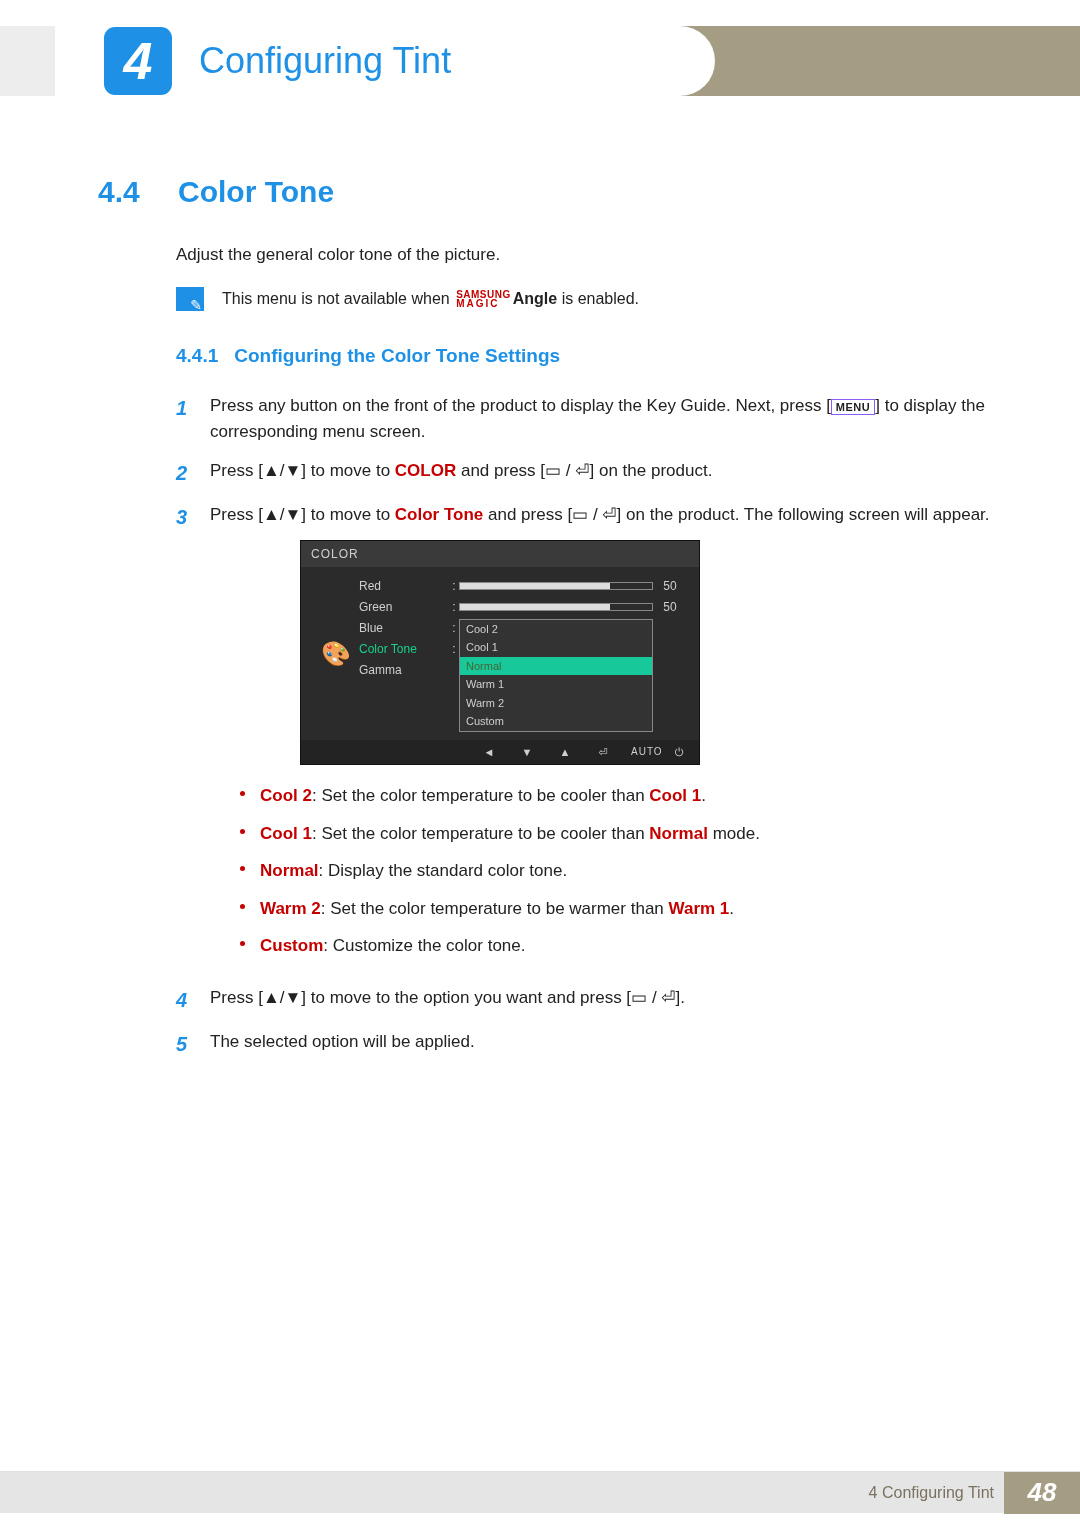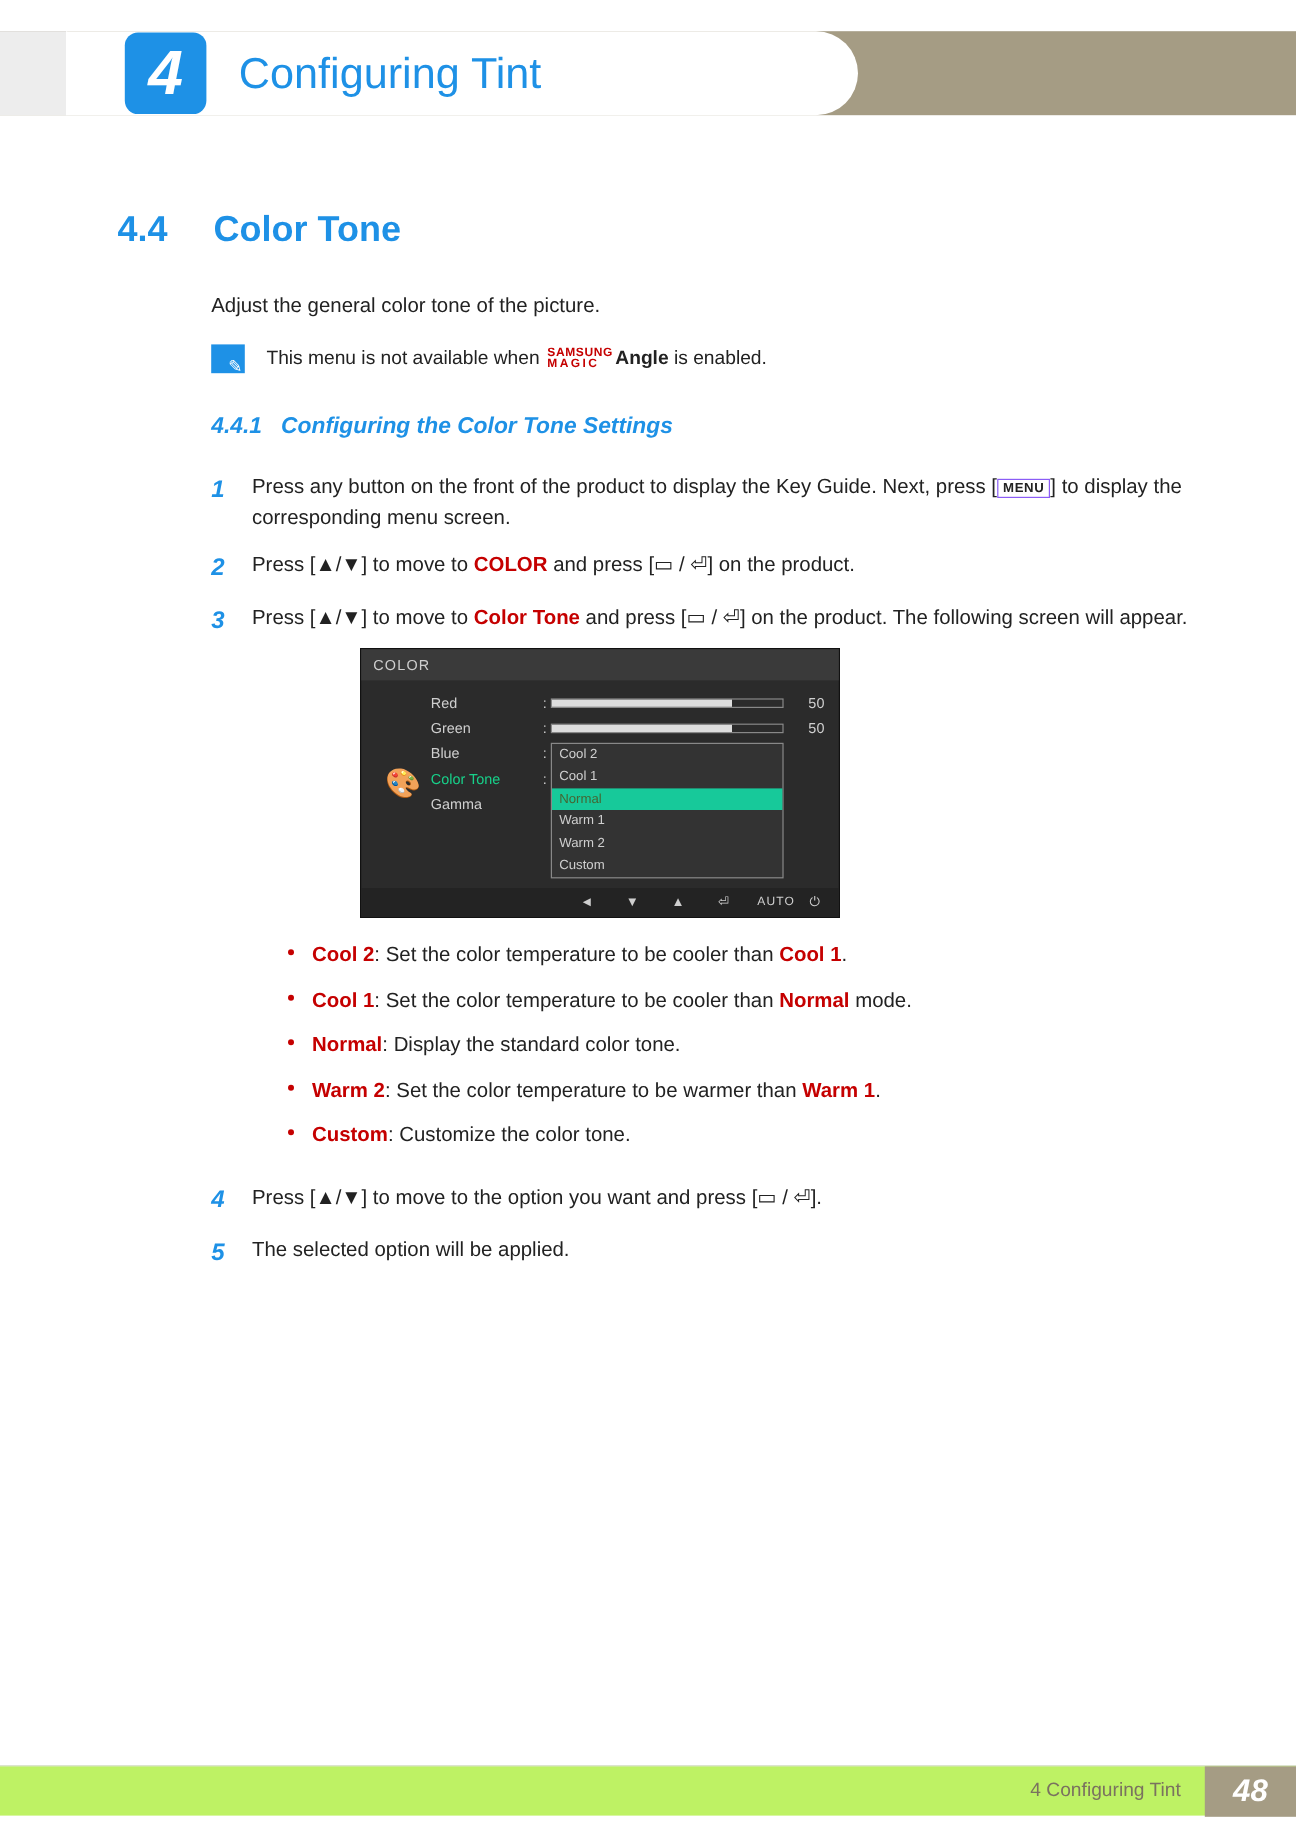--- a/index.html
+++ b/index.html
@@ -58,21 +58,21 @@
   }
   .note-icon::after {
     content:"✎"; position:absolute; right:2px; bottom:-2px; color:#fff; font-size:14px;
   }
   .note-text { font-size:16px; }
   .samsung-magic { color:#c50000; font-weight:bold; font-size:10px; line-height:9px; display:inline-block; vertical-align:middle; margin:0 2px; }
   .samsung-magic .l1 { display:block; letter-spacing:0.5px; }
   .samsung-magic .l2 { display:block; letter-spacing:2px; }
   .angle-bold { font-weight:bold; }
 
-  .subhead { color:#1e91e6; font-weight:bold; font-size:19px; margin-left:78px; margin-bottom:26px;font-style:italic; }
+  .subhead { color:#1e91e6; font-weight:bold; font-size:19px; margin-left:78px; margin-bottom:26px; }
   .subhead .n { margin-right:16px; }
 
   ol.steps { list-style:none; margin-left:78px; }
   ol.steps > li { display:flex; margin-bottom:14px; line-height:1.5; }
   ol.steps .step-num {
     color:#1e91e6; font-style:italic; font-weight:bold; font-size:20px;
     width:34px; flex:0 0 34px; text-align:left;
   }
   ol.steps .step-body { flex:1; }
 
@@ -91,40 +91,40 @@
   .osd-title { background:#3a3a3a; padding:4px 10px; font-size:12px; letter-spacing:1px; }
   .osd-body { display:flex; padding:10px 12px 8px 12px; }
   .osd-left { width:46px; display:flex; align-items:center; justify-content:center; }
   .palette { color:#cfcfcf; font-size:24px; }
   .osd-cols { flex:1; display:grid; grid-template-columns: 90px 10px 1fr 34px; row-gap:3px; align-items:center; }
   .osd-label { color:#cfcfcf; }
   .osd-label.active { color:#17d18a; }
   .colon { text-align:center; color:#cfcfcf; }
   .slider { height:8px; border:1px solid #888; position:relative; }
   .slider .fill { position:absolute; top:0; bottom:0; left:0; width:78%; background:#ddd; }
-  .valcell { text-align:right; color:#cfcfcf; }
+  .valcell { text-align:center; color:#cfcfcf; }
   .dropdown-box { grid-column:3 / 4; border:1px solid #888; background:#333; }
   .dropdown-box .opt { padding:1px 6px; color:#cfcfcf; font-size:11px; }
   .dropdown-box .opt.sel { background:#17c99a; color:#463; }
   .osd-footer { background:#232323; padding:4px 10px; display:flex; justify-content:flex-end; gap:18px; align-items:center; }
   .osd-footer .fbtn { color:#cfcfcf; font-size:11px; width:20px; text-align:center; }
   .osd-footer .auto { font-size:10px; letter-spacing:1px; }
 
   
   ul.opts { list-style:none; margin: 0 0 10px 30px; }
   ul.opts li { position:relative; padding-left:20px; margin-bottom:12px; line-height:1.5; }
   ul.opts li::before {
     content:""; position:absolute; left:0; top:8px; width:5px; height:5px; background:#c50000; border-radius:50%;
   }
 
   
   .footer {
     position:absolute; bottom:14px; left:0; right:0; height:42px;
-    background:#bef264; border-top:1px solid #e0e0e0;
-    display:flex; justify-content:flex-end; align-items:center; padding-right:0;gap:10px;
+    background:#e5e5e5; border-top:1px solid #e0e0e0;
+    display:flex; justify-content:flex-end; align-items:center; padding-right:0;
   }
   .footer-label { color:#7a725f; font-size:16px; margin-right:10px; }
   .footer-pagebox { width:76px; height:42px; background:#a59c84; color:#fff; font-size:26px; font-weight:bold; font-style:italic; display:flex; align-items:center; justify-content:center; }
 
 </style>
 </head>
 <body>
 
 <div class="header-band">
   <div class="left-stub"></div>

